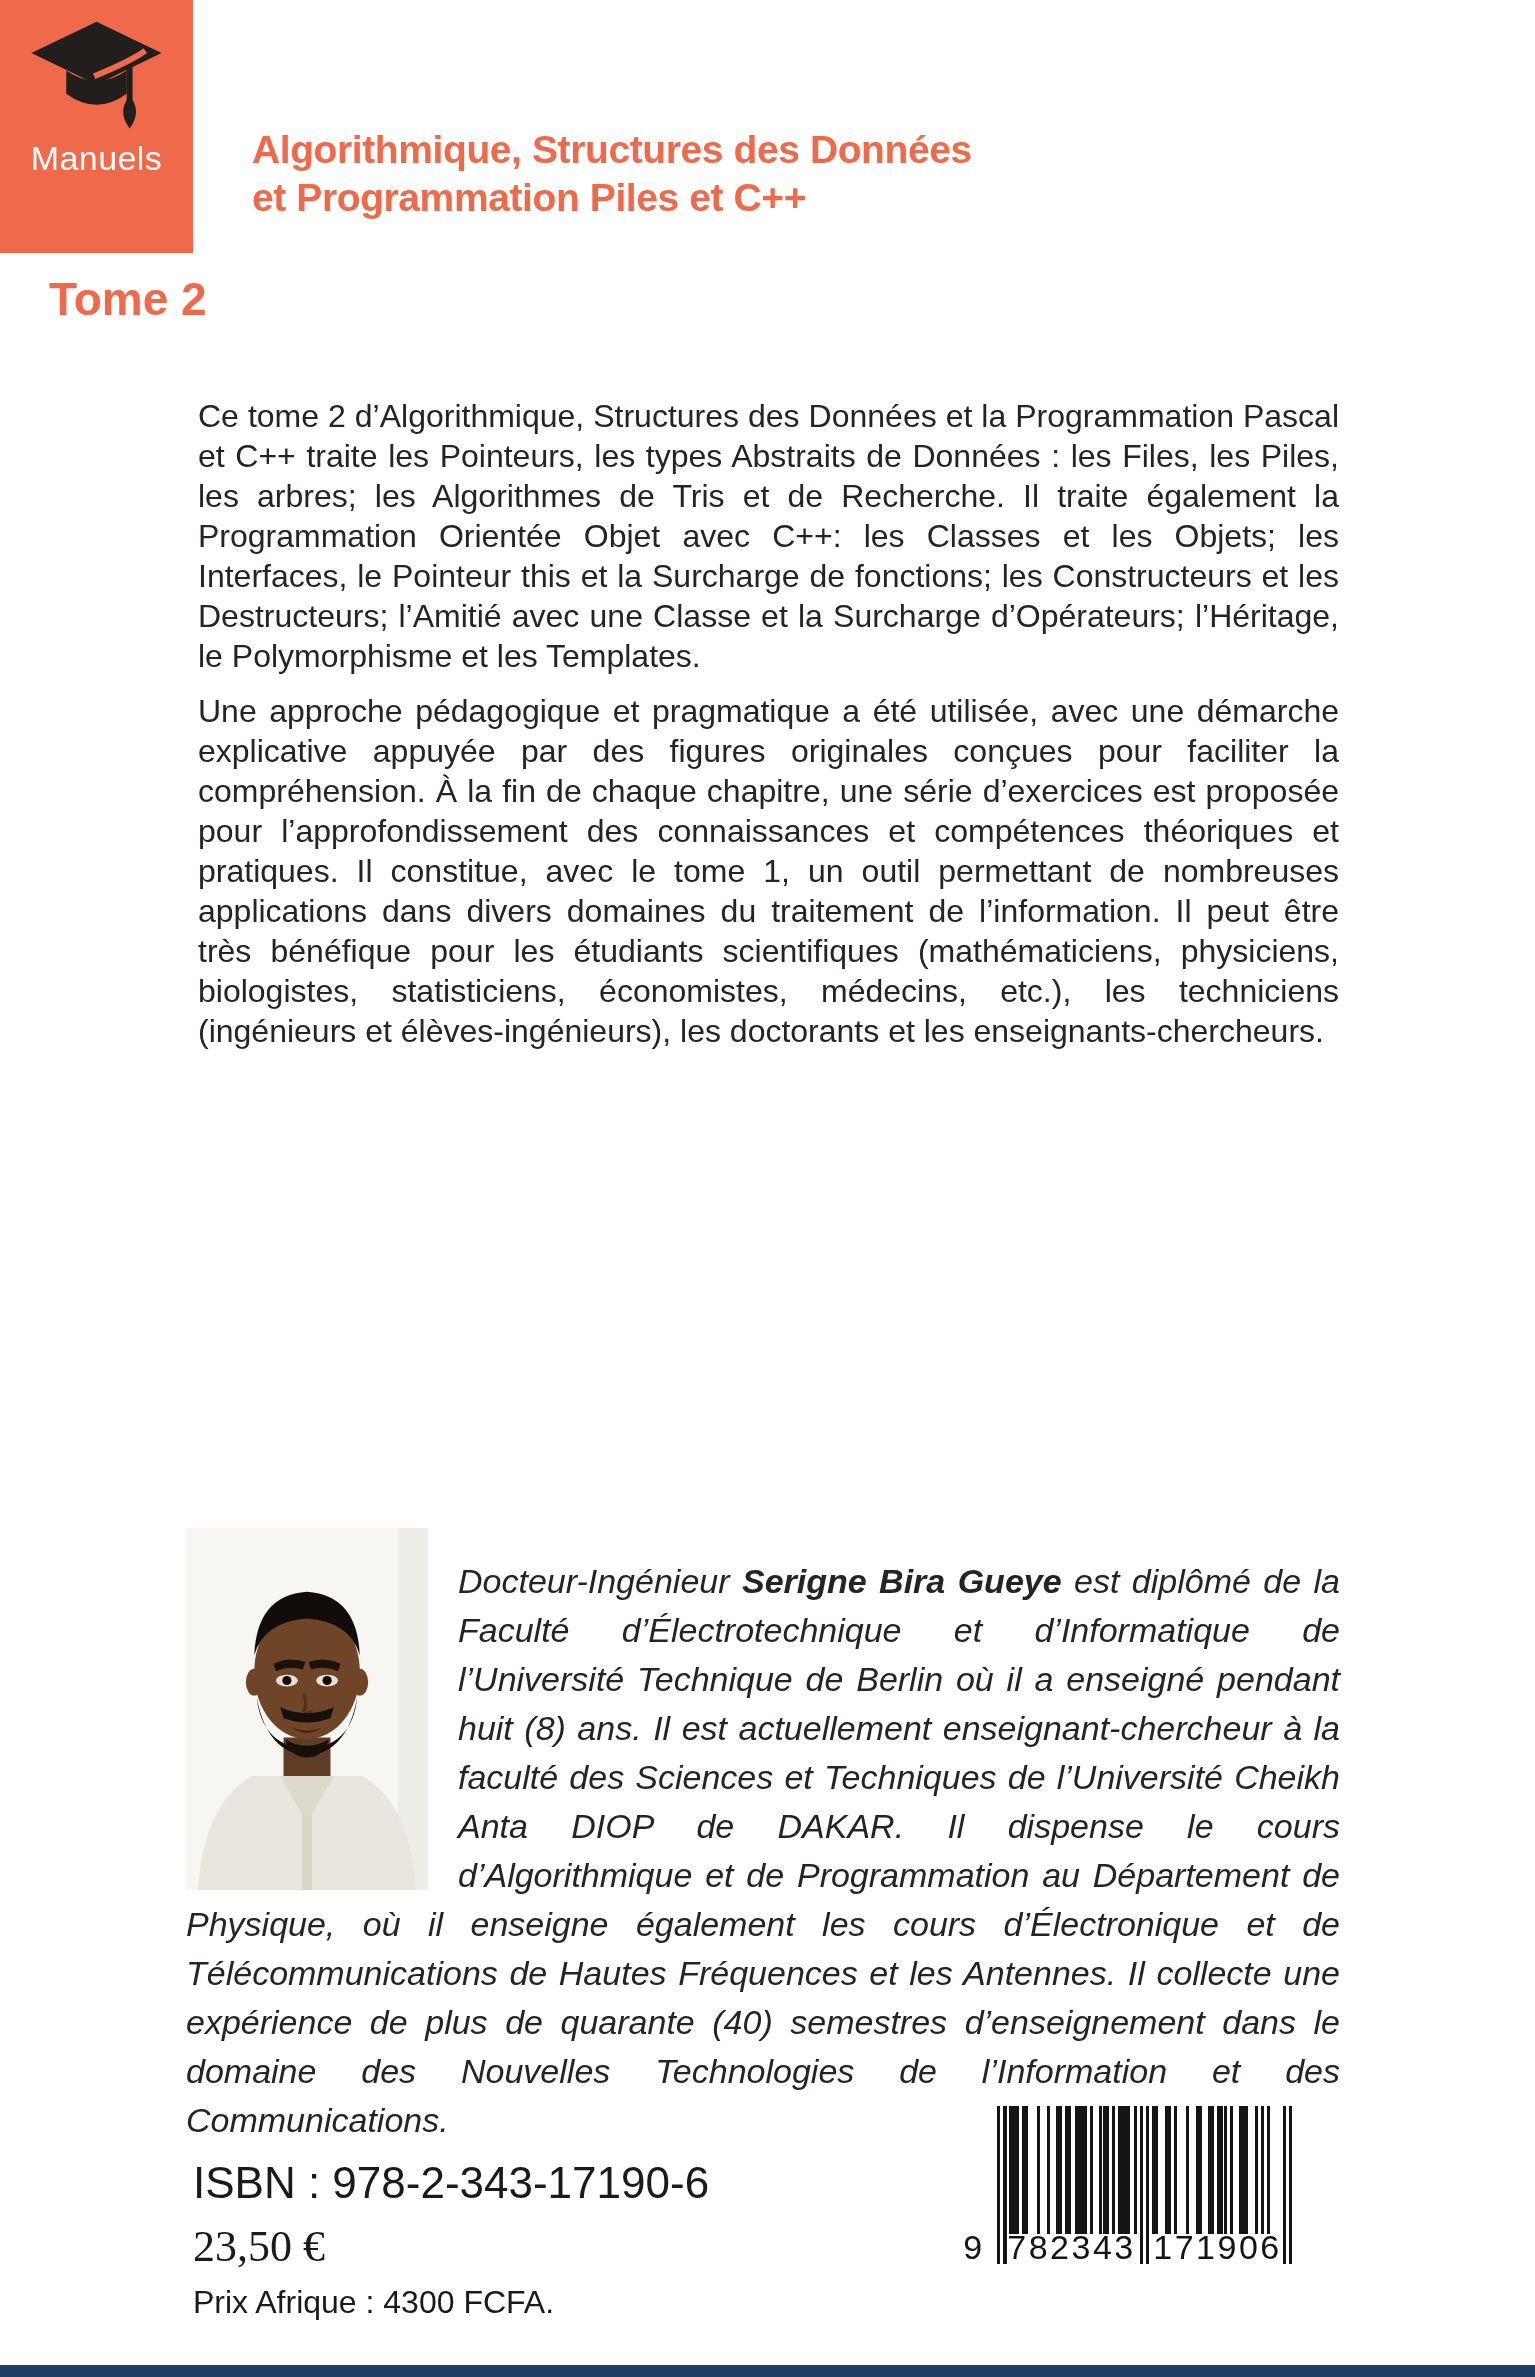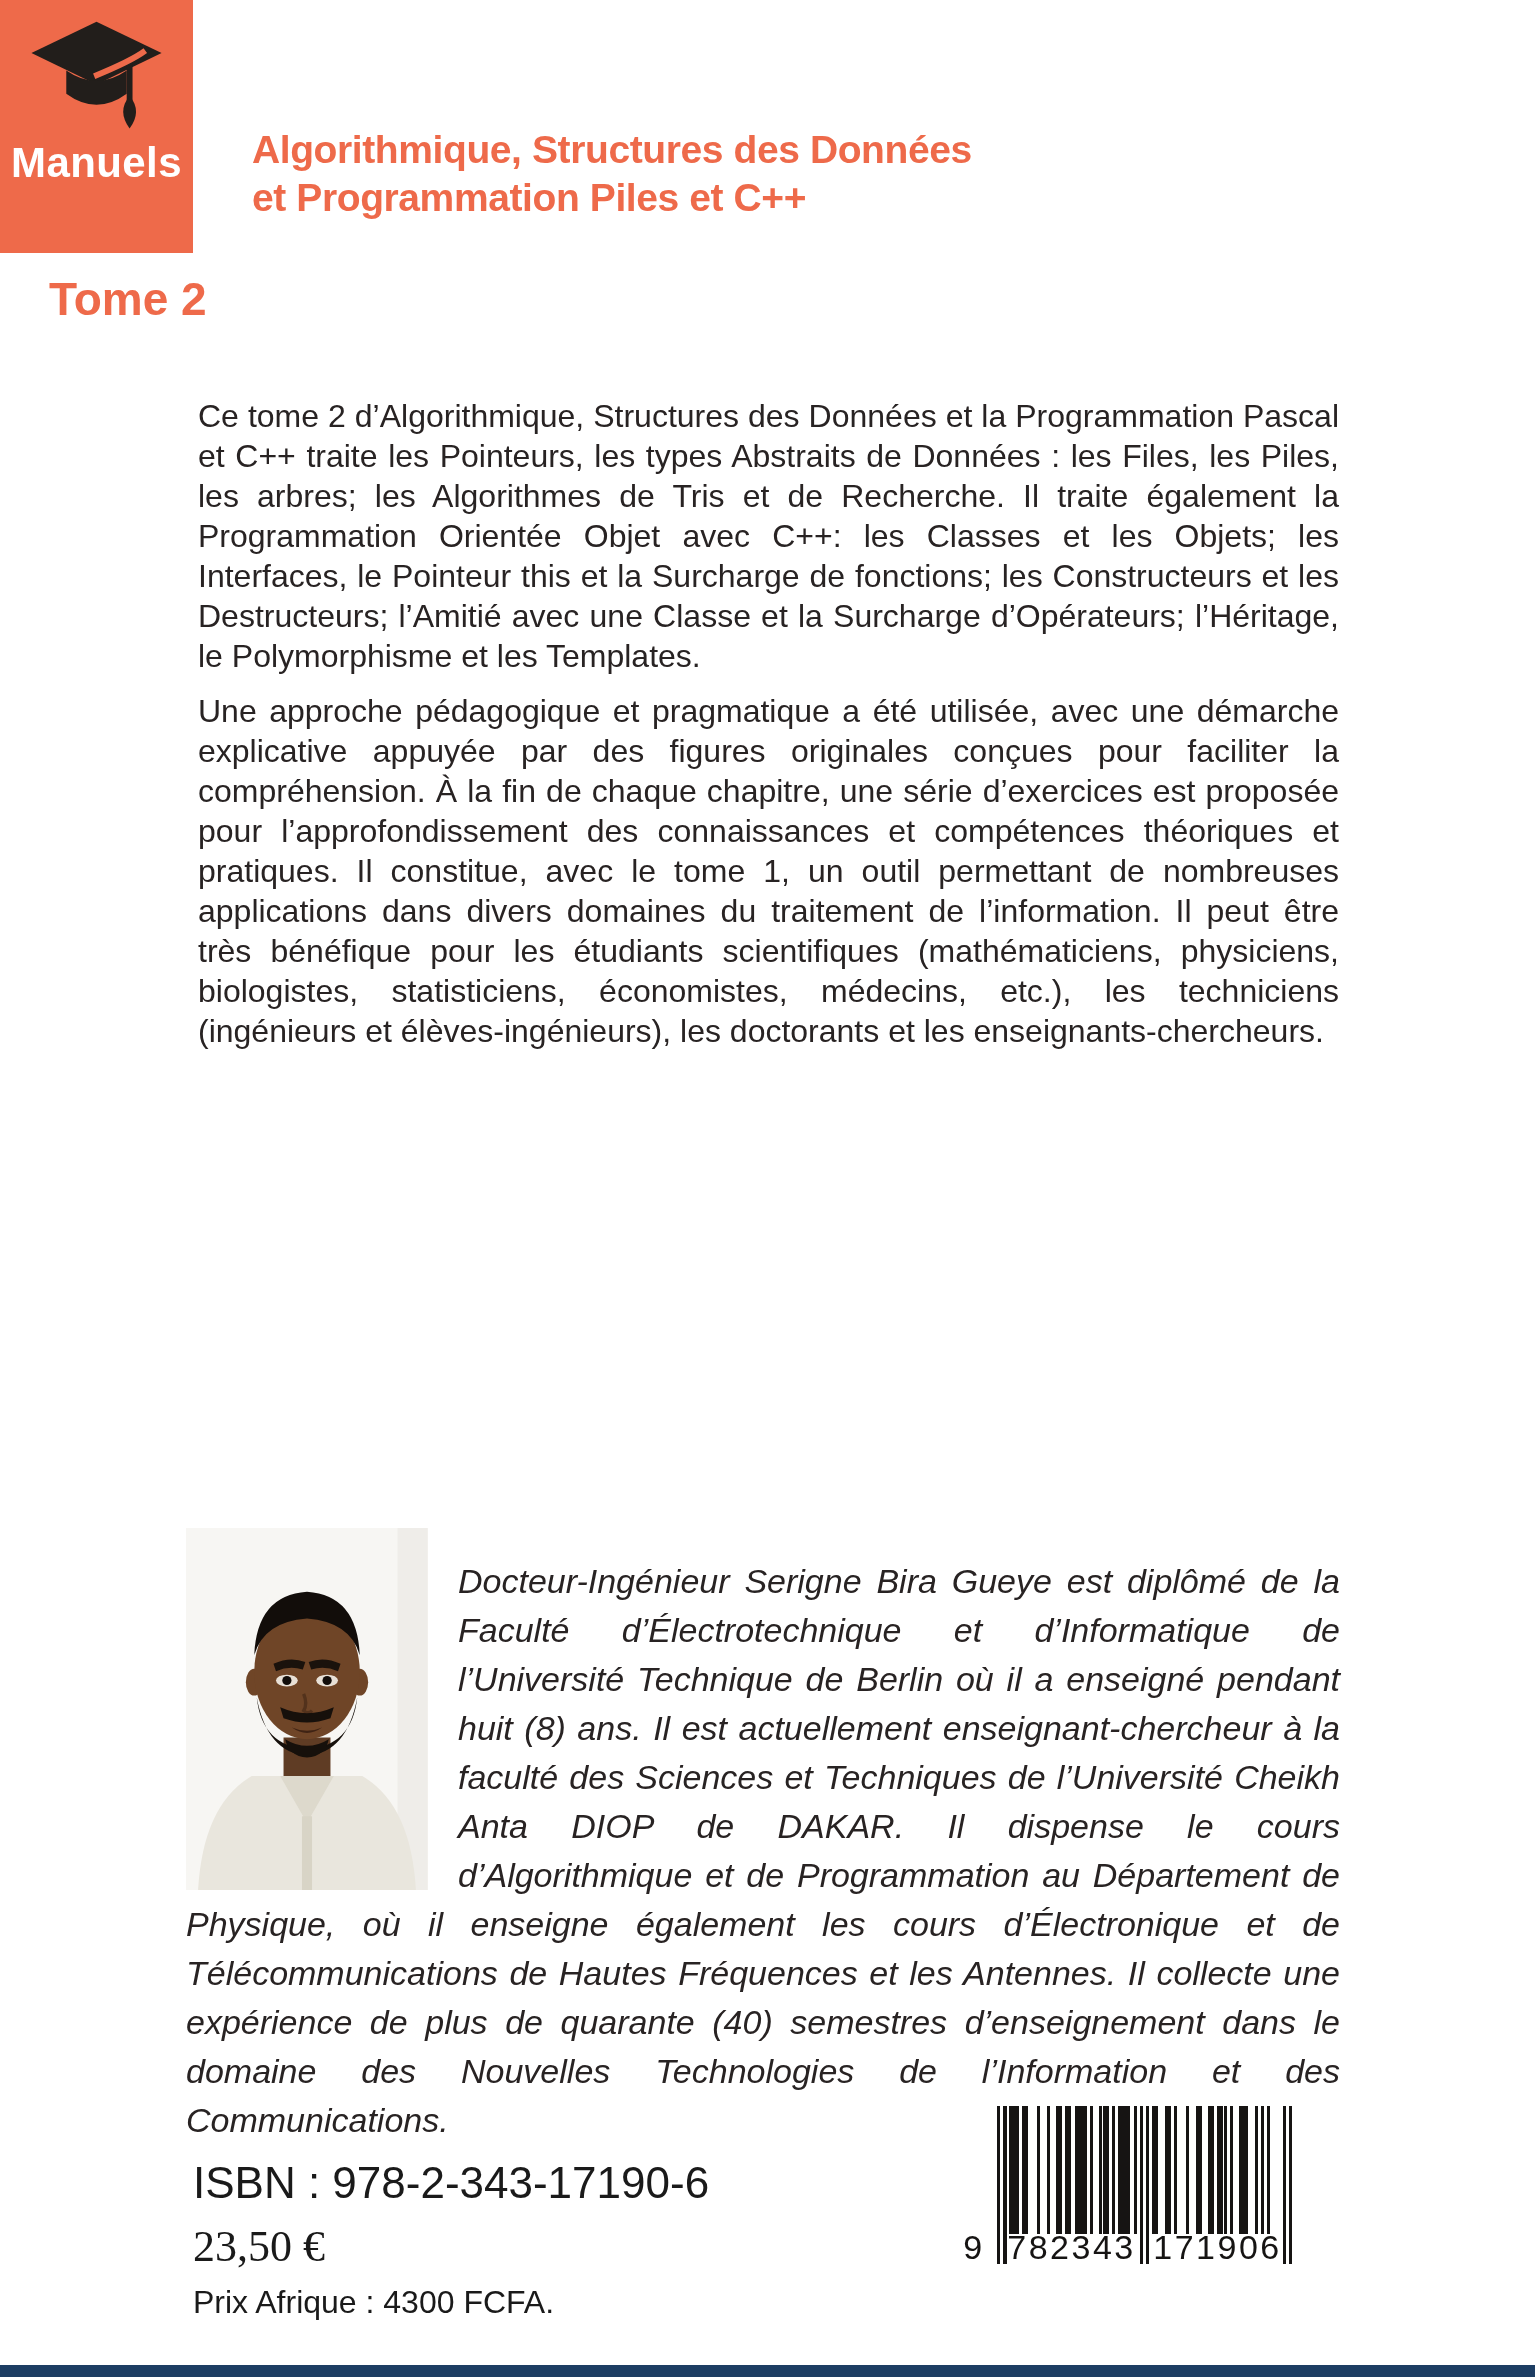--- a/index.html
+++ b/index.html
@@ -3,39 +3,39 @@
 <meta charset="utf-8">
 <style>
   html,body{margin:0;padding:0;background:#9a9a9a;}
   .page{position:relative;width:1535px;height:2377px;background:#ffffff;
         font-family:"Liberation Sans",sans-serif;color:#282323;overflow:hidden;}
 
   
   .badge{position:absolute;left:0;top:0;width:193px;height:253px;background:#ee6a4a;
          display:flex;flex-direction:column;align-items:center;}
   .badge svg{margin-top:17px;width:141px;height:122px;display:block;}
-  .badge-label{color:#ffffff;font-weight:bold;font-size:42px;margin-top:0;letter-spacing:0.4px;}
+  .badge-label{color:#ffffff;font-weight:normal;font-size:34px;margin-top:0;letter-spacing:0.4px;}
 
   .tome{position:absolute;left:49px;top:272px;color:#ee6a4a;font-weight:bold;font-size:46px;}
 
   .title{position:absolute;left:252px;top:126px;margin:0;color:#ee6a4a;
          font-weight:bold;font-size:39px;line-height:48px;letter-spacing:-0.4px;}
   .tline{display:block;}
 
   
   .synopsis{position:absolute;left:198px;top:396px;width:1141px;
             font-size:32px;line-height:40px;text-align:justify;}
   .synopsis p{margin:0 0 15px 0;}
 
   
   .author{position:absolute;left:186px;top:1528px;width:1154px;}
   .photo{float:left;width:242px;height:362px;margin:0 30px 5px 0;background:#f7f6f3;}
   .photo svg{display:block;width:242px;height:362px;}
   .bio{margin:28.5px 0 0 0;font-style:italic;font-size:34px;line-height:49px;text-align:justify;}
-  .bio .name{font-weight:normal;}
+  .bio .name{font-weight:bold;}
 
   
   .isbn-block{position:absolute;left:193px;top:2158px;color:#1a1a1a;}
   .isbn{font-size:44px;}
   .price{font-family:"Liberation Serif",serif;font-size:44px;margin-top:13.4px;}
   .price-africa{font-size:32px;margin-top:11.7px;}
 
   
   .barcode{position:absolute;left:965px;top:2106px;width:352px;height:180px;background:#fff;}
   .bars{position:absolute;left:32px;top:0;width:295px;height:159px;}

